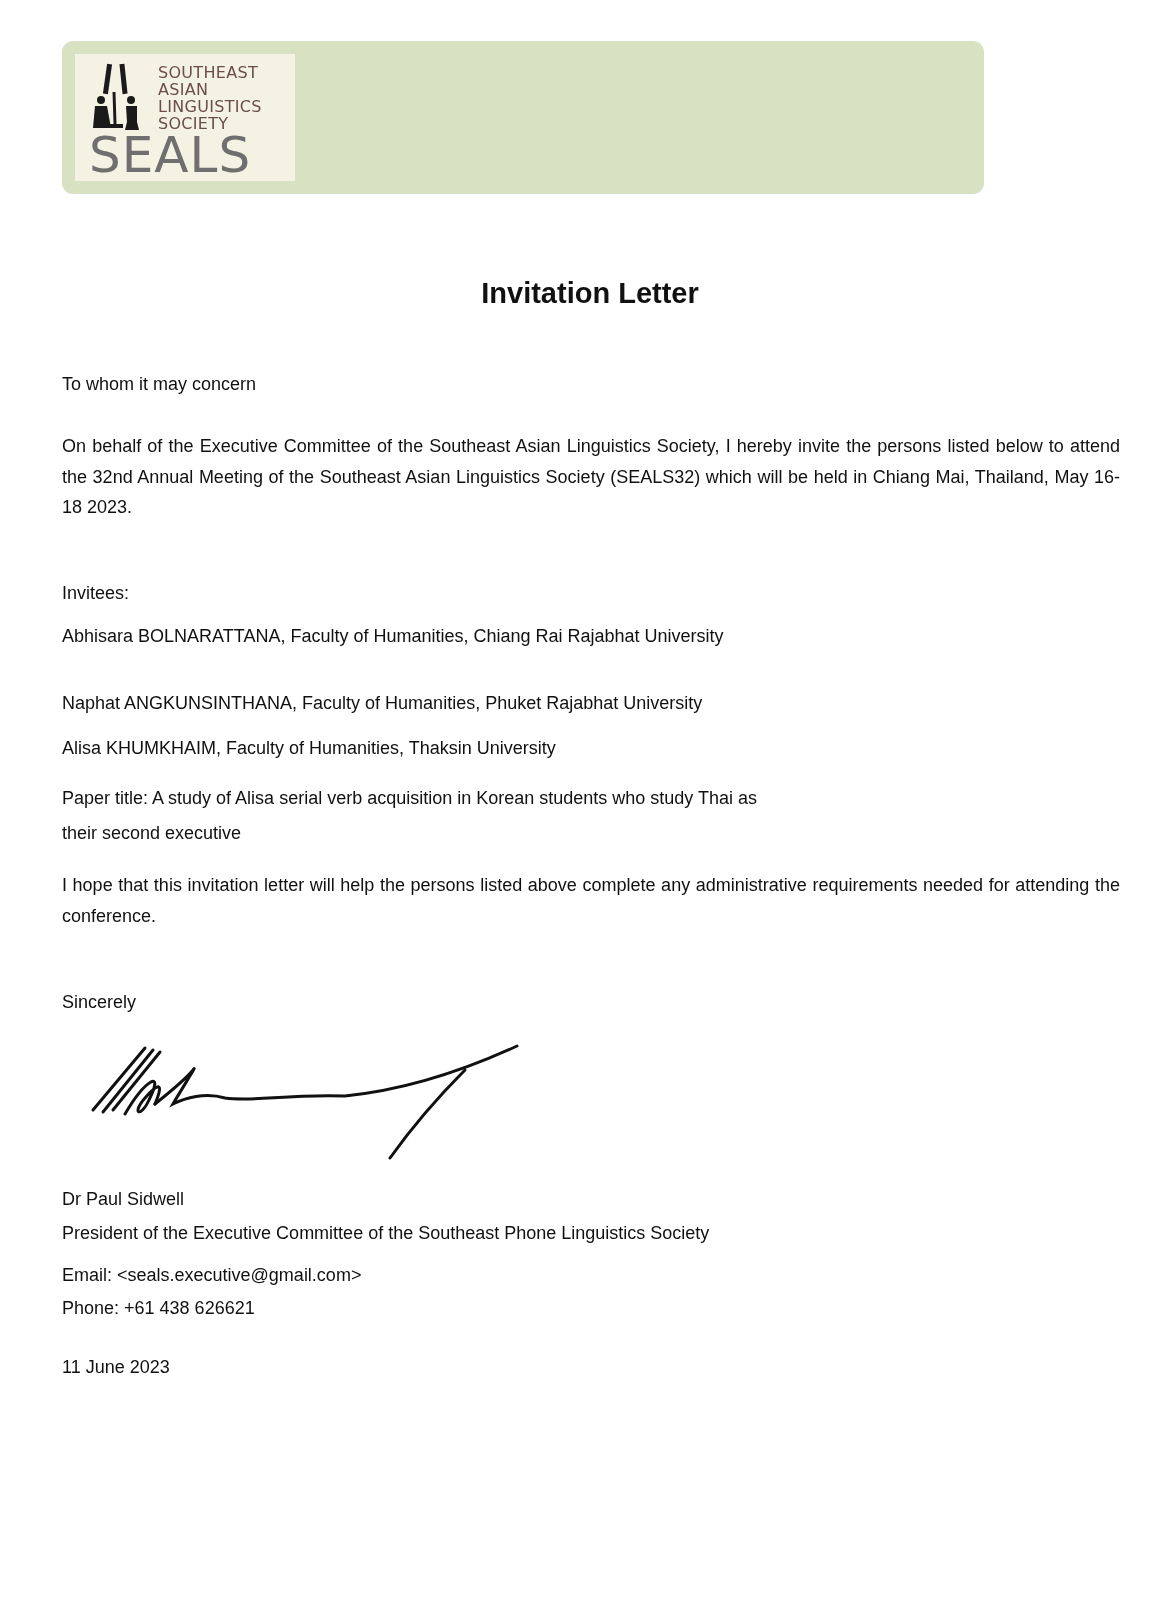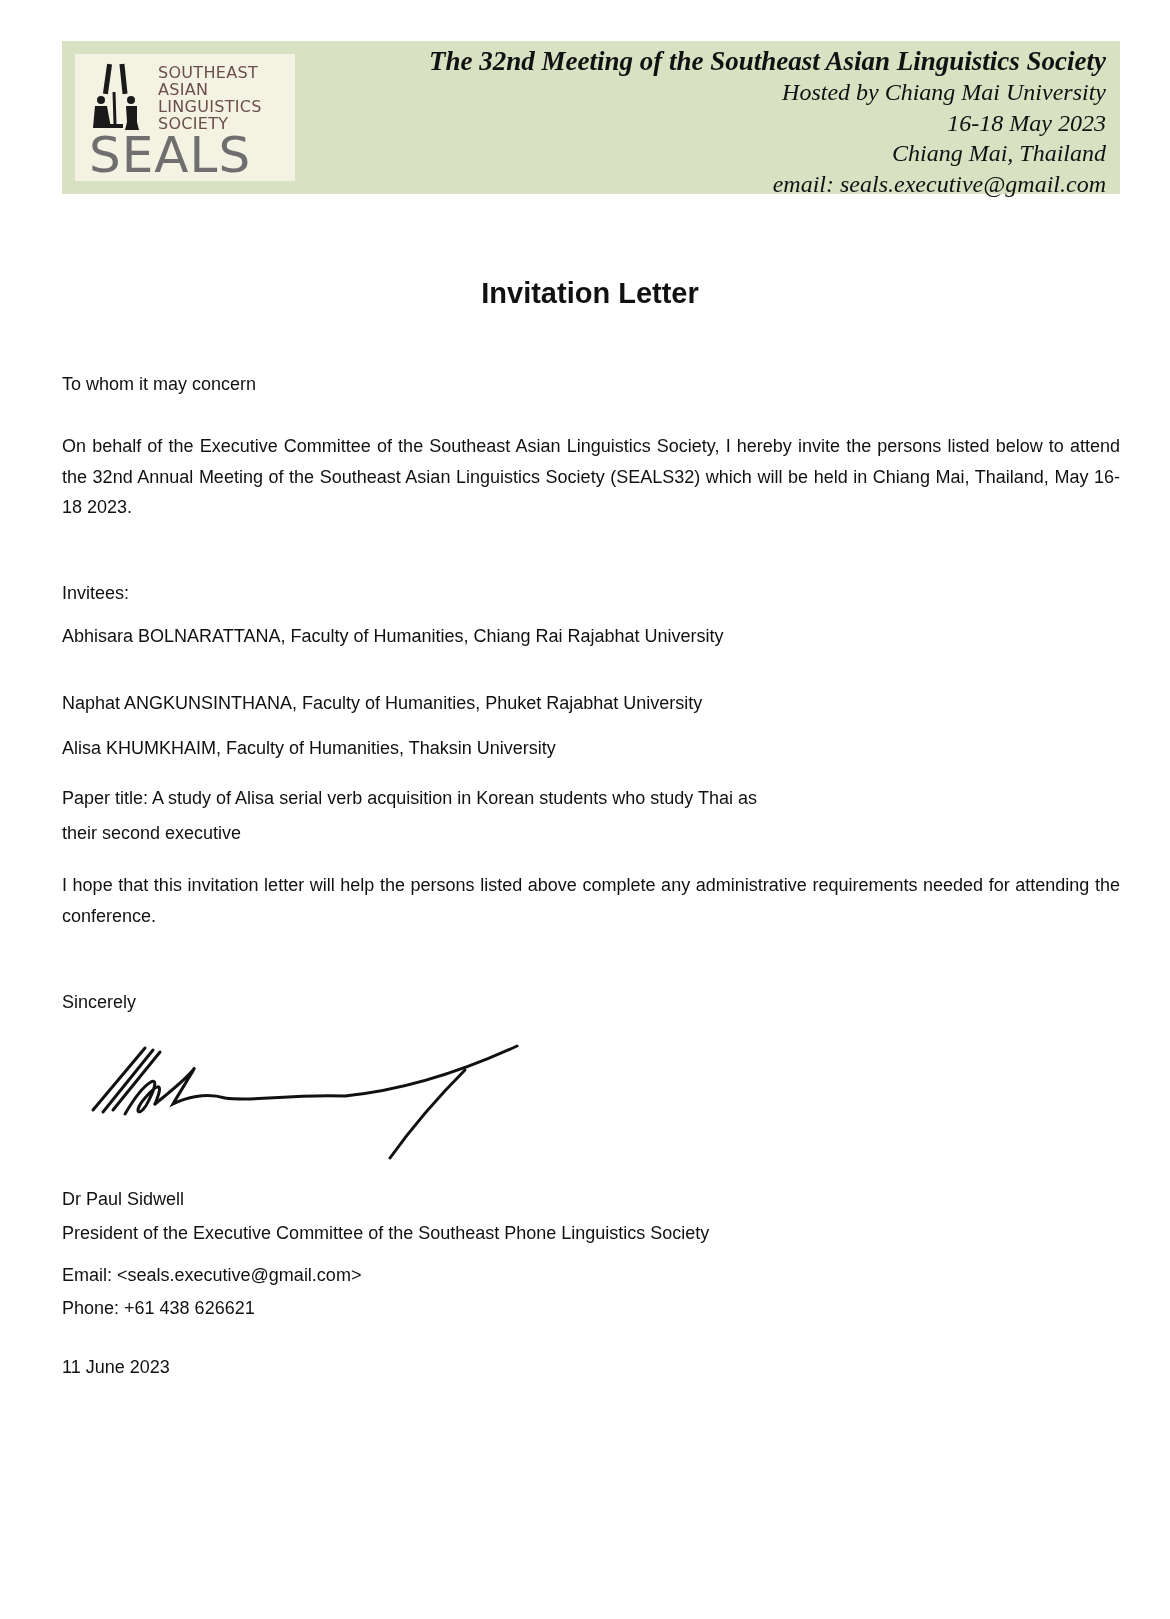--- a/index.html
+++ b/index.html
@@ -1,19 +1,19 @@
 <!DOCTYPE html>
 <html><head>
   <meta charset="utf-8">
   <style>
     html, body { margin: 0; padding: 0; background: #ffffff; }
     body { width: 1170px; height: 1619px; position: relative; overflow: hidden;
            font-family: "Liberation Sans", sans-serif; color: #111; }
-    .header { position: absolute; left: 62px; top: 41px; width: 1058px; height: 153px;
-              background: #d9e1c3; }
+    .header { position: absolute; left: 62px; top: 41px; width: 922px; height: 153px;
+              background: #d9e1c3; border-radius: 11px; }
     .logo { position: absolute; left: 13px; top: 13px; width: 220px; height: 127px; background: #f4f3e3; }
     .logo-text { position: absolute; left: 83px; top: 10px; font-family: "DejaVu Sans", sans-serif;
                  font-size: 16px; line-height: 17px; color: #6b4e4a; letter-spacing: 0.3px; }
     .logo-seals { position: absolute; left: 14px; top: 76px; font-family: "DejaVu Sans", sans-serif;
                   font-size: 50px; line-height: 50px; color: #6f6f6f; letter-spacing: 1px; }
     .logo-fig { position: absolute; left: 16px; top: 8px; width: 62px; height: 72px; }
     .hdr-right { position: absolute; right: 14px; top: 4px; text-align: right;
                  font-family: "Liberation Serif", serif; font-style: italic; color: #111; }
     .hdr-title { font-size: 27px; font-weight: bold; line-height: 32px; }
     .hdr-line { font-size: 24px; line-height: 30.5px; }
@@ -39,27 +39,20 @@
       <rect x="18" y="62" width="14" height="4" fill="#1a1a1a"></rect>
     </svg>
     <div class="logo-text">
       <div>SOUTHEAST</div>
       <div>ASIAN</div>
       <div>LINGUISTICS</div>
       <div>SOCIETY</div>
     </div>
     <div class="logo-seals">SEALS</div>
   </div>
-  <div class="hdr-right">
-    <div class="hdr-title">The 32nd Meeting of the Southeast Asian Linguistics Society</div>
-    <div class="hdr-line">Hosted by Chiang Mai University</div>
-    <div class="hdr-line">16-18 May 2023</div>
-    <div class="hdr-line">Chiang Mai, Thailand</div>
-    <div class="hdr-line">email: seals.executive@gmail.com</div>
-  </div>
 </div>
 
 <div class="title">Invitation Letter</div>
 
 <div class="p" style="top:369px">To whom it may concern</div>
 
 <div class="p just" style="top:431px">On behalf of the Executive Committee of the Southeast Asian Linguistics Society, I hereby invite the persons listed below to attend the 32nd Annual Meeting of the Southeast Asian Linguistics Society (SEALS32) which will be held in Chiang Mai, Thailand, May 16-18 2023.</div>
 
 <div class="p" style="top:578px">Invitees:</div>
 <div class="p" style="top:621px">Abhisara BOLNARATTANA, Faculty of Humanities, Chiang Rai Rajabhat University</div>

